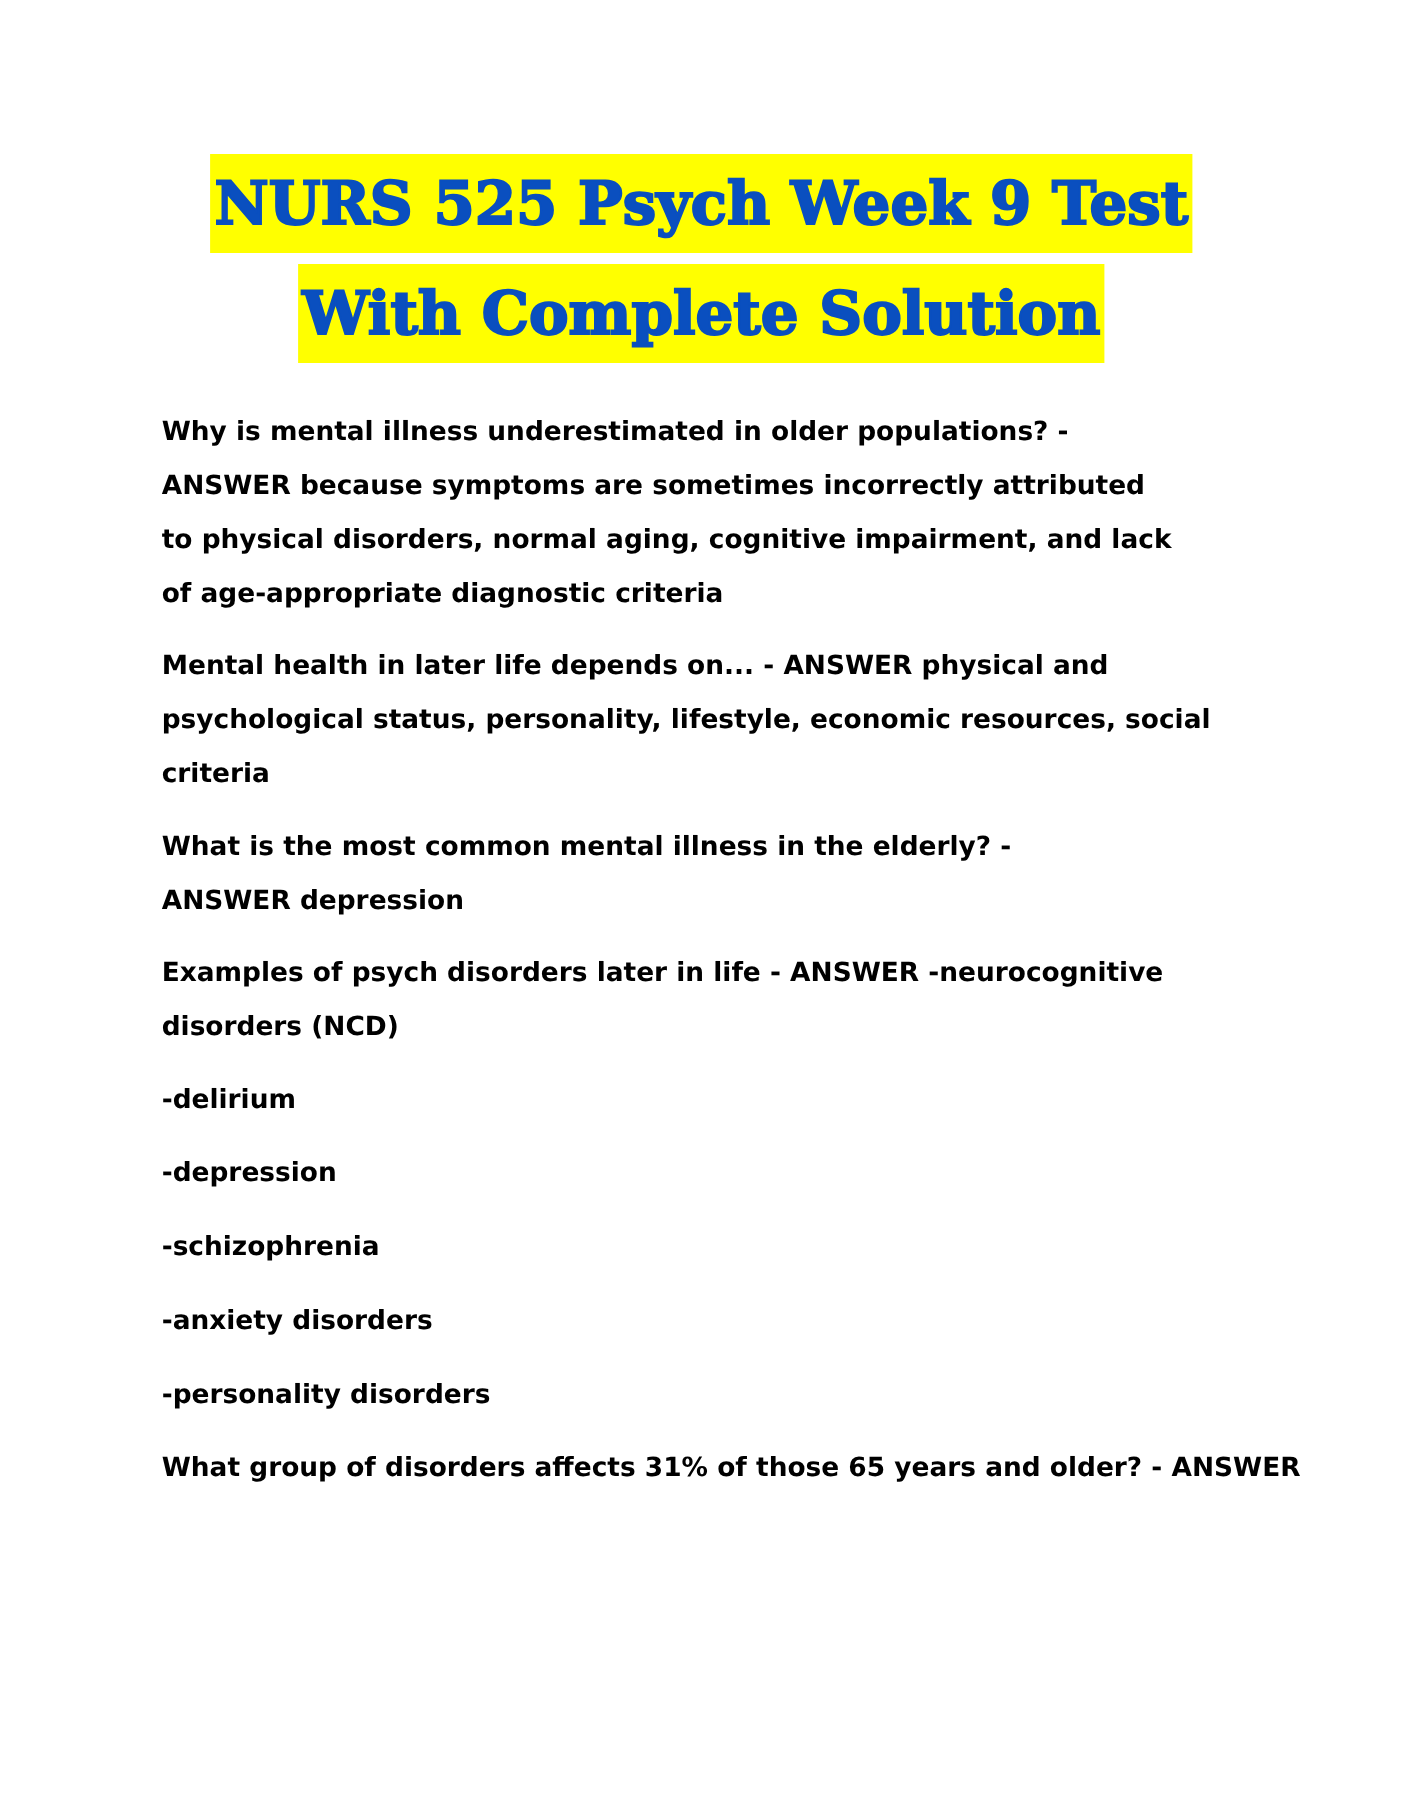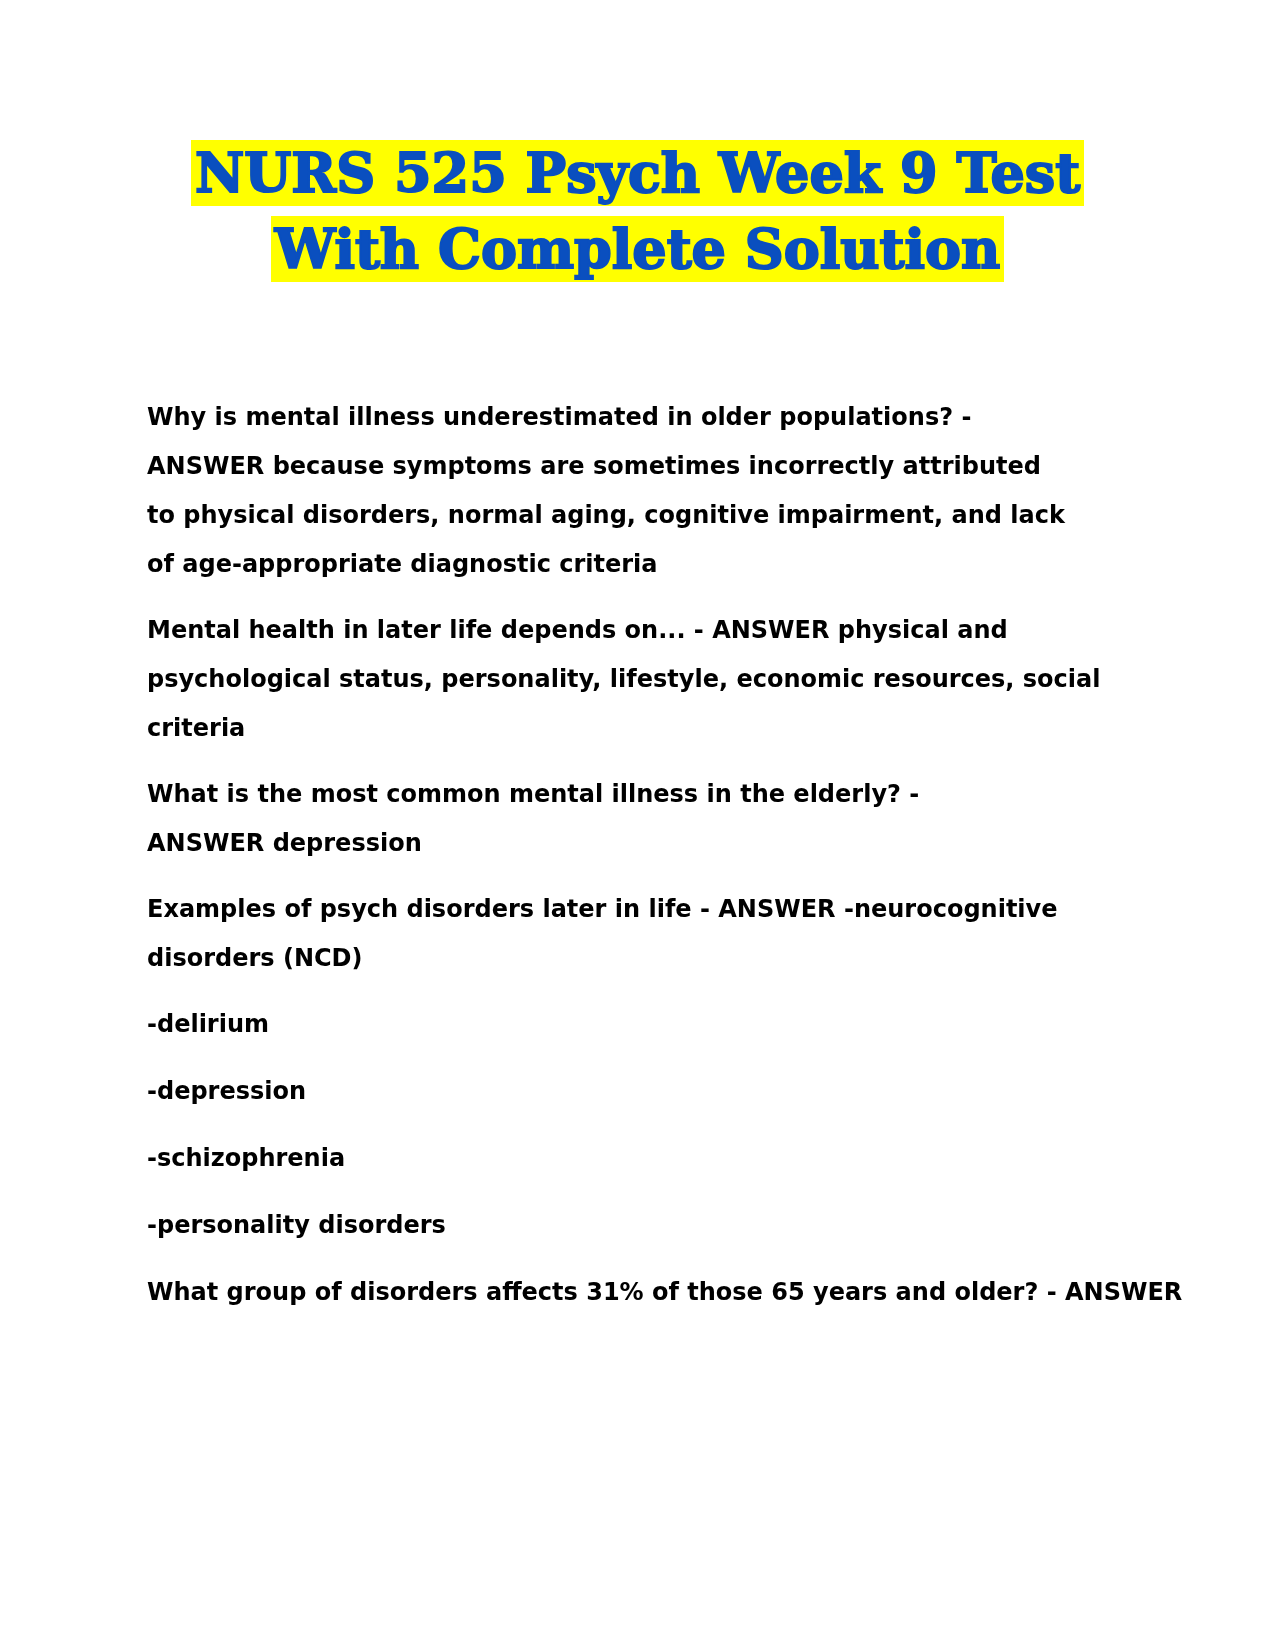--- a/index.html
+++ b/index.html
@@ -31,28 +31,28 @@
     }
     .title-line {
       display: inline-block;
       background: #ffff00;
       color: #0a4fbf;
       font-family: "DejaVu Serif", "Liberation Serif", serif;
       font-weight: bold;
       font-size: 54px;
       line-height: 66px;
       letter-spacing: 0px;
-      padding: 0 4px;
+      padding: 12px 4px;
       margin: 0;
       -webkit-text-stroke: 2px #0a4fbf;
     }
     .title-line.l1 { margin-bottom: 10px; }
     .content {
       position: absolute;
-      top: 393px;
+      top: 368px;
       left: 147px;
       width: 985px;
       font-weight: bold;
       font-size: 24px;
       line-height: 49px;
     }
     .qa {
       margin: 0 0 17px 0;
     }
     .item {
@@ -69,16 +69,17 @@
   </div>
 
   <div class="content">
     <p class="qa" style="width:930px">Why is mental illness underestimated in older populations? - ANSWER because symptoms are sometimes incorrectly attributed to physical disorders, normal aging, cognitive impairment, and lack of age-appropriate diagnostic criteria</p>
     <p class="qa" style="width:955px">Mental health in later life depends on... - ANSWER physical and psychological status, personality, lifestyle, economic resources, social criteria</p>
     <p class="qa" style="width:830px">What is the most common mental illness in the elderly? - ANSWER depression</p>
     <p class="qa" style="width:950px">Examples of psych disorders later in life - ANSWER -neurocognitive disorders (NCD)</p>
     <p class="item">-delirium</p>
     <p class="item">-depression</p>
     <p class="item">-schizophrenia</p>
+    <p class="item">-anxiety disorders</p>
     <p class="item">-personality disorders</p>
     <p class="qa" style="white-space:nowrap">What group of disorders affects 31% of those 65 years and older? - ANSWER</p>
   </div>
 </div>
 
 </body></html>

